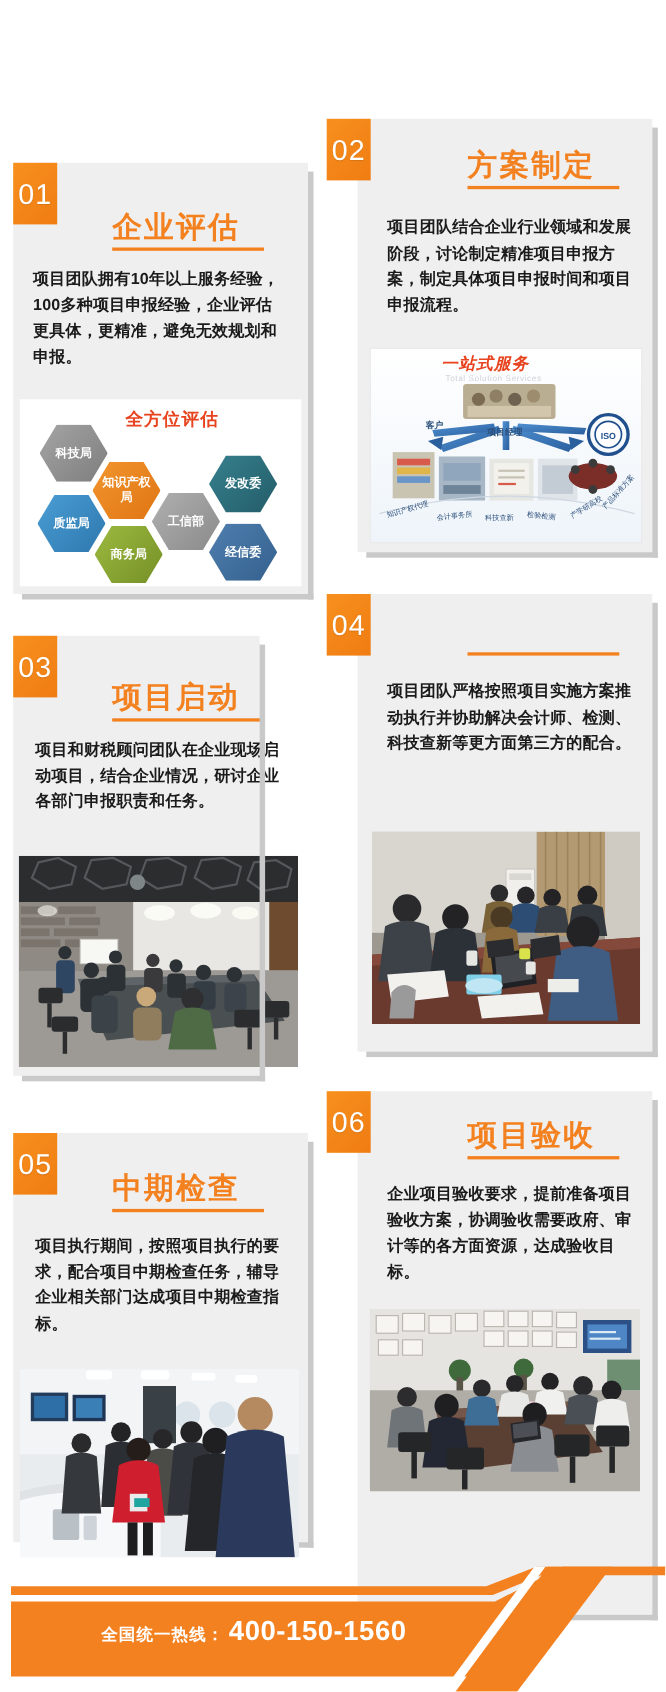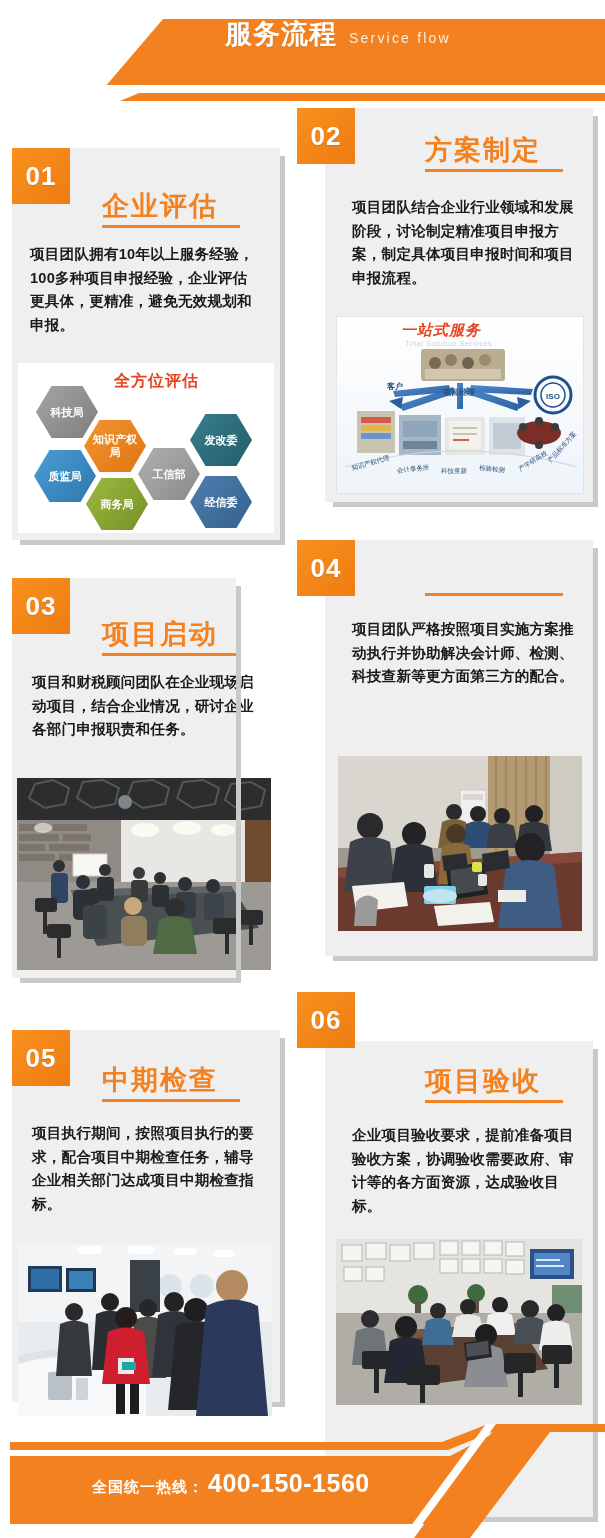--- a/index.html
+++ b/index.html
@@ -27,23 +27,23 @@
   .card{position:absolute;background:#efefef;box-sizing:border-box;}
   .card::after{
     content:"";position:absolute;right:-5px;top:8px;bottom:-5px;width:5px;
     background:#c9c9c9;
   }
   .card::before{
     content:"";position:absolute;left:8px;right:-5px;bottom:-5px;height:5px;
     background:#c9c9c9;
   }
   .badge{
-    position:absolute;width:58px;height:56px;
+    position:absolute;width:40px;height:56px;
     background:linear-gradient(135deg,#f7901e 0%,#f07c12 100%);
-    color:#fff;font-size:26px;font-weight:bold;
+    color:#fff;font-size:26px;font-weight:normal;
     display:flex;align-items:center;justify-content:center;
     z-index:5;letter-spacing:1px;
     text-shadow:0 1px 1px rgba(0,0,0,.12);
   }
   .ctitle{
     position:absolute;color:#f4811f;font-weight:bold;font-size:27px;
     letter-spacing:2px;white-space:nowrap;
   }
   .ctitle-rule{position:absolute;height:3px;background:#f4811f;}
   .cbody{
@@ -73,37 +73,20 @@
     position:absolute;left:52px;top:1469px;display:flex;align-items:baseline;z-index:4;
   }
   .f-label{color:#ffffff;font-size:15px;font-weight:bold;letter-spacing:1px;margin-left:40px;}
   .f-phone{color:#ffffff;font-size:25px;font-weight:bold;letter-spacing:.5px;margin-left:4px;}
 </style>
 </head>
 <body>
 
 <div class="page">
 
-  <div class="header">
-    <svg width="605" height="104" viewBox="0 0 605 104">
-      <polygon points="152,24 605,24 605,85 83,85" fill="#f4811f"></polygon>
-      <polygon points="152,24 605,24 605,78 135,78" fill="#ffffff" opacity="0"></polygon>
-      <polygon points="163,19 605,19 605,81 93,81" fill="#f4811f"></polygon>
-
-      <polygon points="148,86 605,86 605,92 131,92" fill="#ffffff"></polygon>
-      <polygon points="139,93 605,93 605,101 120,101" fill="#f4811f"></polygon>
-
-      <polygon points="122,19 163,19 93,101 56,101" fill="#ffffff"></polygon>
-      <polygon points="111,108 150,108 112,152 74,152" fill="#f68b1f"></polygon>
-    </svg>
-    <div class="hdr-inner">
-      <span class="hdr-cn">服务流程</span>
-      <span class="hdr-en">Service flow</span>
-    </div>
-  </div>
 
   <div class="card" style="left:12px;top:148px;width:268px;height:392px;">
 
     <div class="ctitle" style="left:90px;top:40px;">企业评估</div>
     <div class="ctitle-rule" style="left:90px;top:77px;width:138px;"></div>
 
     <div class="cbody" style="left:18px;top:95px;width:226px;">项目团队拥有10年以上服务经验，100多种项目申报经验，企业评估更具体，更精准，避免无效规划和申报。</div>
 
     <div class="figure hexwrap" style="left:6px;top:215px;width:256px;height:170px;background:#ffffff;">
       <div class="htitle" style="left:96px;top:8px;">全方位评估</div>
@@ -418,21 +401,21 @@
           <path d="M158 82 q20 -10 40 0 l8 84 -56 0 z" fill="#24262a"></path>
 
           <circle cx="214" cy="42" r="16" fill="#b58a60"></circle>
           <path d="M188 62 q26 -13 52 0 l10 110 -72 0 z" fill="#2b3a5c"></path>
         </g>
       </svg>
     </div>
   </div>
   <div class="badge" style="left:12px;top:1030px;">05</div>
 
-  <div class="card" style="left:325px;top:1041px;width:268px;height:476px;">
+  <div class="card" style="left:325px;top:992px;width:268px;height:476px;">
 
     <div class="ctitle" style="left:100px;top:22px;">项目验收</div>
     <div class="ctitle-rule" style="left:100px;top:59px;width:138px;"></div>
 
     <div class="cbody" style="left:27px;top:83px;width:222px;">企业项目验收要求，提前准备项目验收方案，协调验收需要政府、审计等的各方面资源，达成验收目标。</div>
 
     <div class="figure" style="left:11px;top:198px;width:246px;height:166px;">
       <svg width="246" height="166" viewBox="0 0 246 166">
         <rect width="246" height="166" fill="#bfbcb7"></rect>
         <rect x="0" y="0" width="246" height="74" fill="#e6e4e0"></rect>

